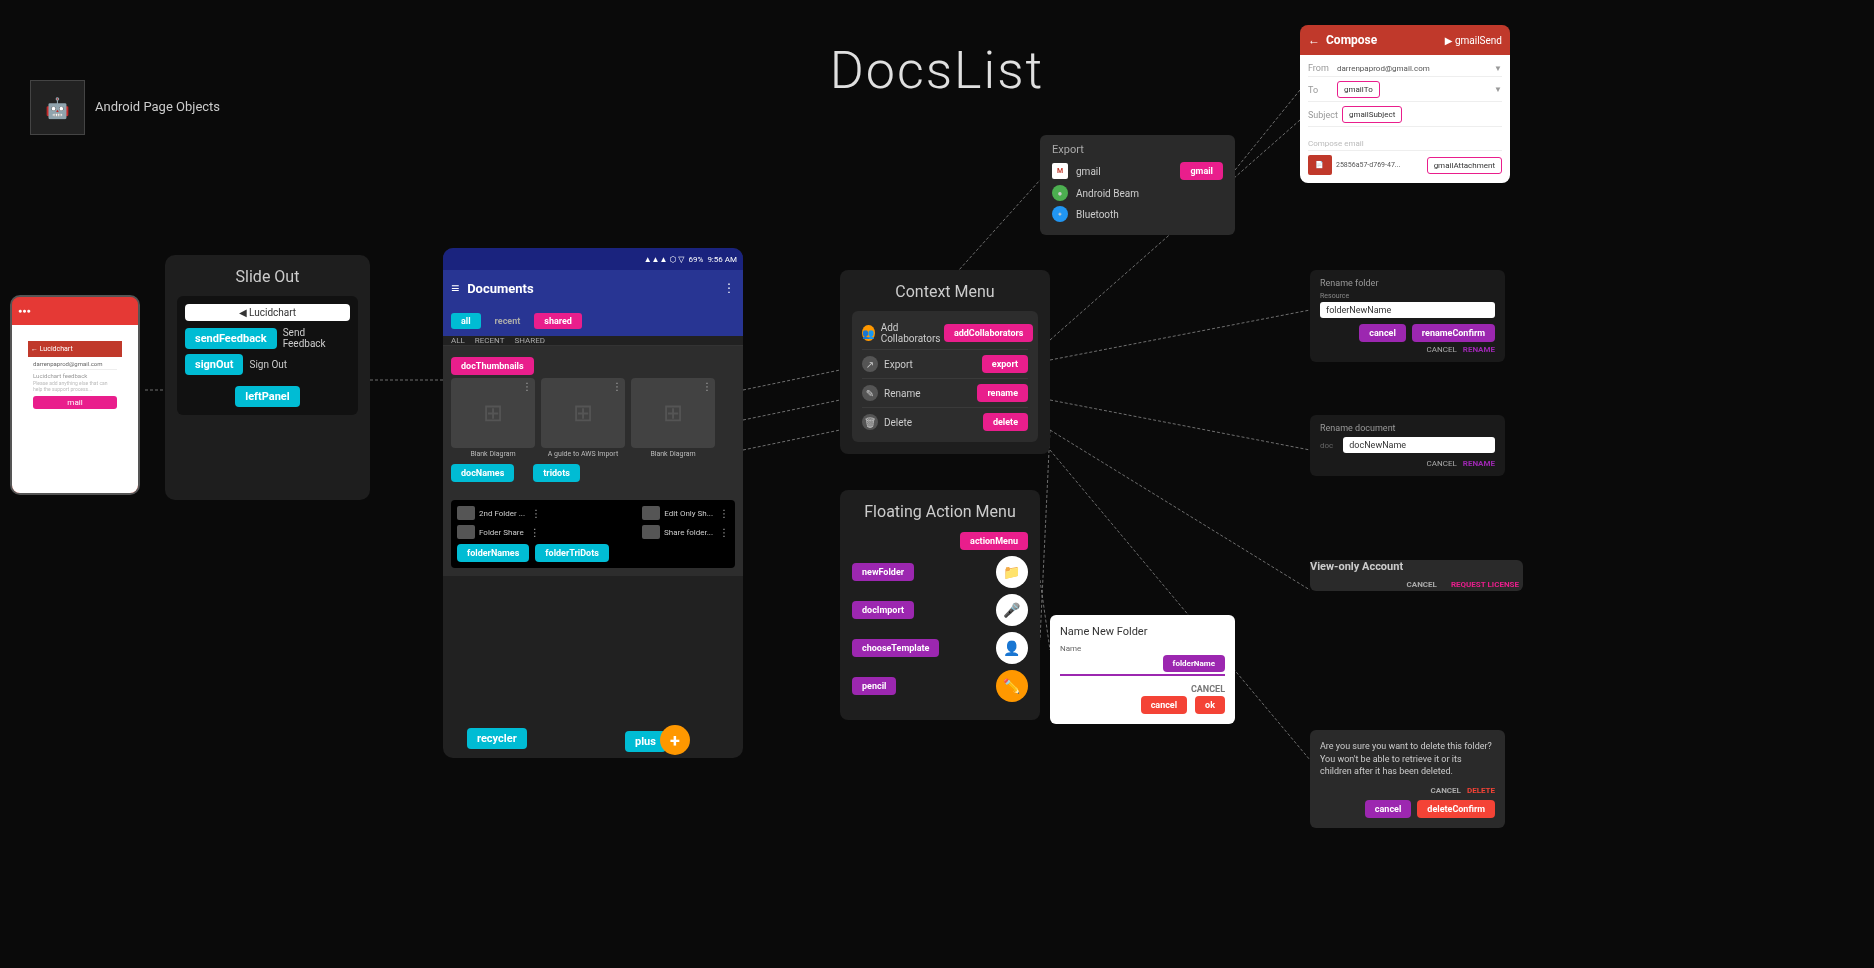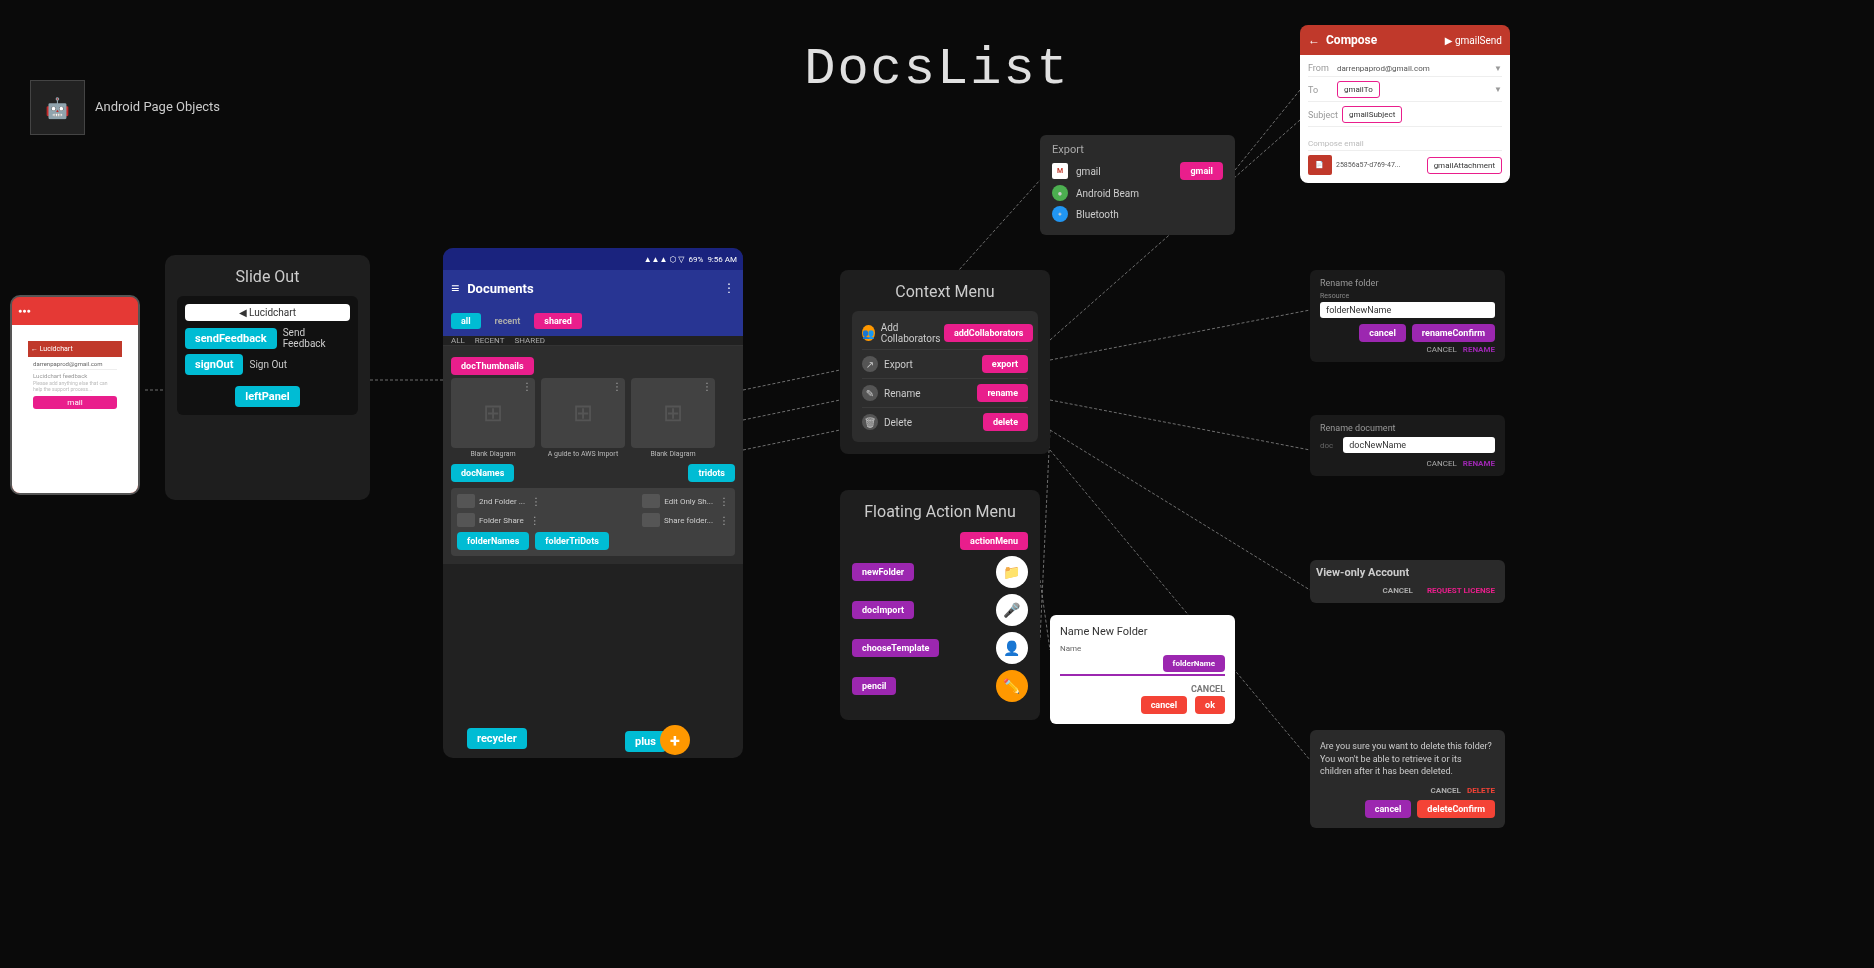--- a/index.html
+++ b/index.html
@@ -15,21 +15,20 @@
 
     .page-title {
       position: absolute;
       top: 40px;
       left: 50%;
       transform: translateX(-50%);
       font-size: 52px;
       font-weight: 300;
       color: #e0e0e0;
       letter-spacing: 2px;
-      font-family: Liberation Mono, monospace;
     }
 
     .logo-area {
       position: absolute;
       top: 80px;
       left: 30px;
       display: flex;
       align-items: center;
       gap: 10px;
     }
@@ -248,23 +247,23 @@
       color: #bbb;
       text-align: center;
       margin-top: 2px;
     }
     .doc-thumb-col {
       display: flex;
       flex-direction: column;
       align-items: center;
     }
     .docs-folder-section {
-      margin-top: 6px;
+      margin-top: 18px;
       padding: 6px;
-      background: #404040;
+      background: #000000;
       border-radius: 4px;
     }
     .folder-row {
       display: flex;
       justify-content: space-between;
       align-items: center;
       margin-bottom: 5px;
     }
     .folder-item {
       display: flex;
@@ -550,24 +549,24 @@
       justify-content: flex-end;
       gap: 6px;
       margin-top: 8px;
     }
 
     
     .view-only-card {
       position: absolute;
       top: 560px;
       left: 1310px;
-      width: 195px;
+      width: 213px;
       background: #2a2a2a;
       border-radius: 6px;
-      padding: 6px;
+      padding: 0;
     }
     .view-only-title {
       font-size: 11px;
       color: #ccc;
       font-weight: bold;
       margin-bottom: 5px;
     }
     .view-only-text {
       font-size: 8px;
       color: #aaa;
@@ -774,21 +773,21 @@
       </div>
       <div class="doc-thumb-col">
         <div class="doc-thumb">
           <span style="font-size:24px;color:#555;">⊞</span>
           <span class="doc-thumb-menu">⋮</span>
         </div>
         <div class="doc-thumb-label">Blank Diagram</div>
       </div>
     </div>
 
-    <div style="display:flex;gap:4px;margin-bottom:6px;justify-content:space-between;">
+    <div style="display:flex;gap:19px;margin-bottom:6px;">
       <span class="tag tag-teal" style="font-size:9px;">docNames</span>
       <span class="tag tag-teal" style="font-size:9px;">tridots</span>
     </div>
 
     <div class="docs-folder-section">
       <div class="folder-row">
         <div class="folder-item">
           <div class="folder-icon"></div>
           <span style="font-size:8px;color:#ccc;">2nd Folder ...</span>
           <span style="font-size:10px;color:#aaa;margin-left:2px;">⋮</span>

